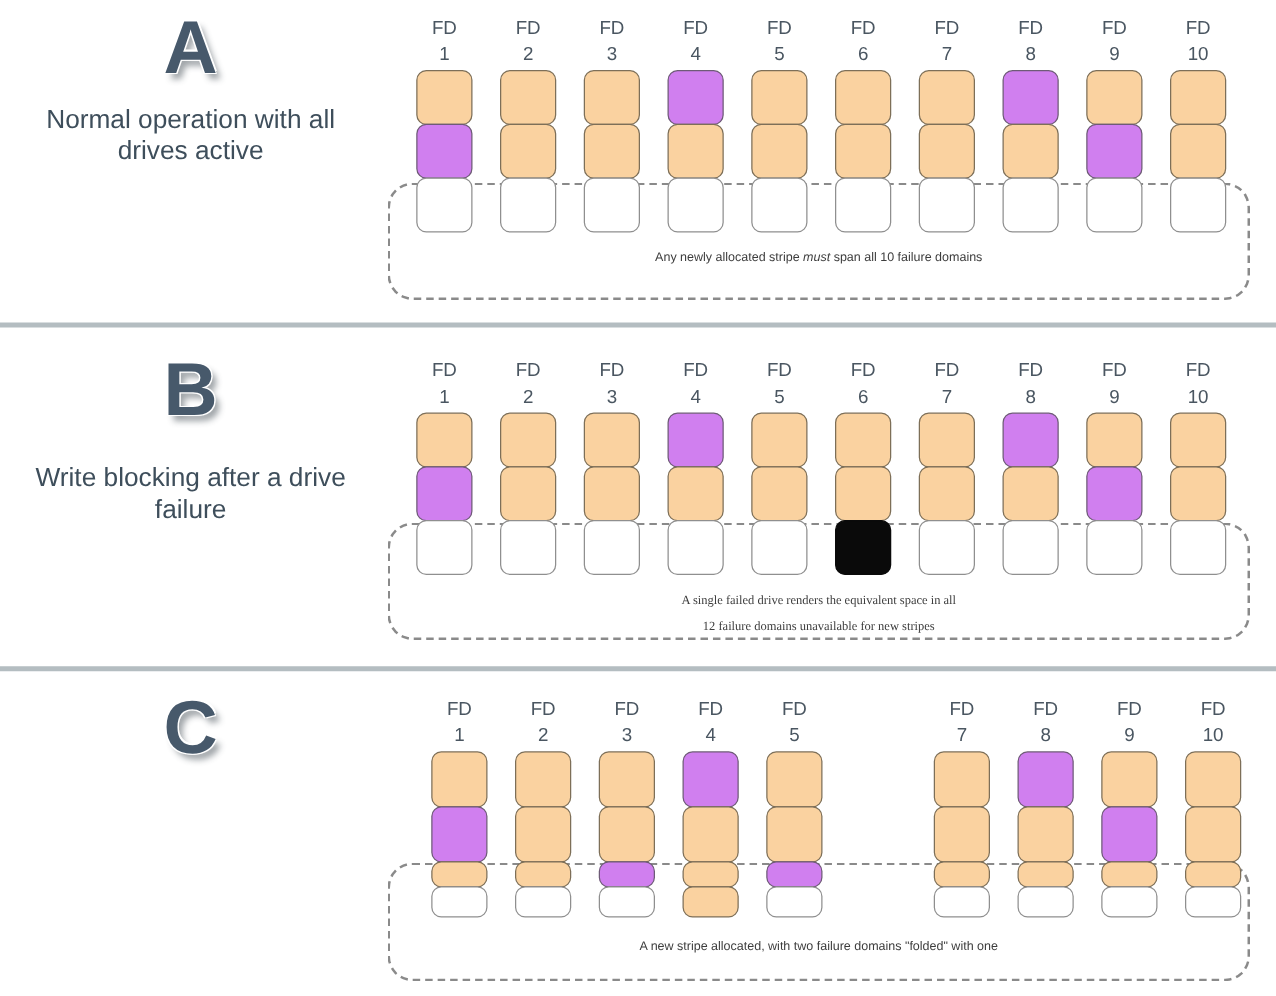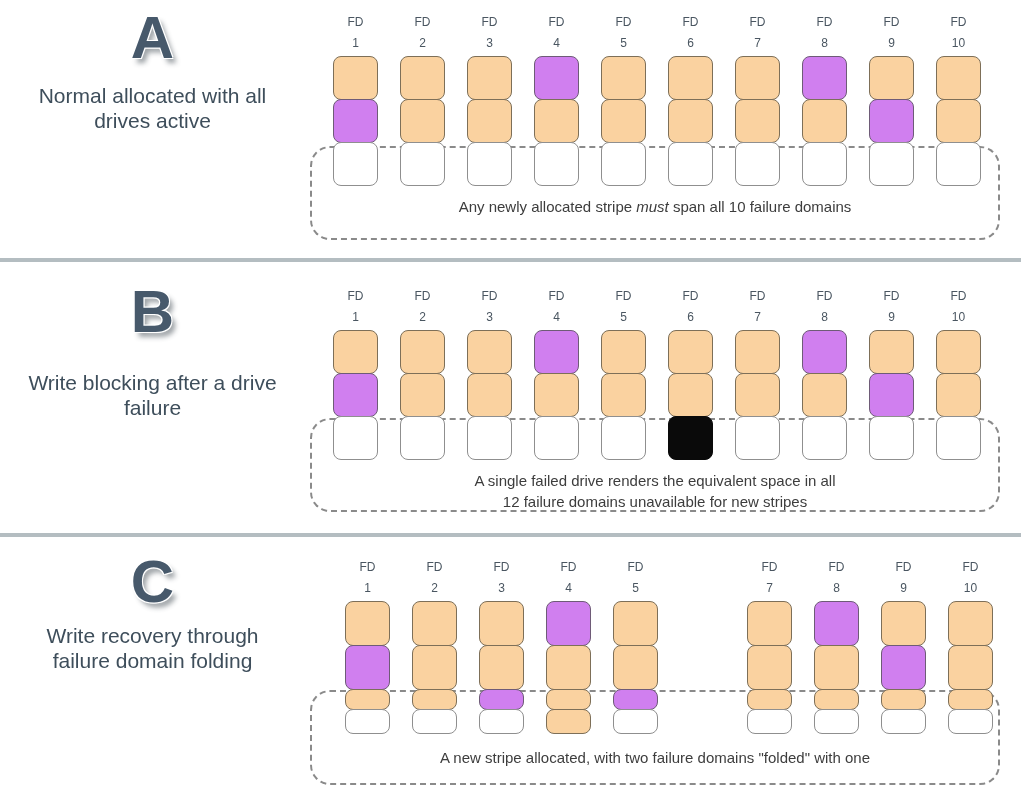--- a/index.html
+++ b/index.html
@@ -53,55 +53,55 @@
   .panel-c .dashed-box{top:153px;height:95px;}
 
   .columns{position:absolute;left:0;top:0;width:100%;height:100%;z-index:1;}
   .column{position:absolute;width:45px;}
   .panel-a .column{top:12px;}
   .panel-b .column{top:24px;}
   .panel-c .column{top:20px;}
 
   .fd-label{
     height:45px;text-align:center;
-    font-size:12px;line-height:21px;color:#4a5661;
+    font-size:15px;line-height:21px;color:#4a5661;
   }
   .block{
     width:45px;box-sizing:border-box;
     border:1px solid #6e6e6e;border-radius:8px;
     margin-top:-1px;
   }
   .c-orange{background:var(--orange,#fad2a0);border-color:#7d6f58;}
   .c-purple{background:var(--purple,#d07fef);border-color:#6e5b77;}
   .c-white{background:#ffffff;border-color:#8f8f8f;}
   .c-black{background:var(--black,#0a0a0a);border-color:#0a0a0a;}
   .panel-a .s-full,.panel-b .s-full{height:44px;}
   .panel-c .s-full{height:45px;}
   .panel-c .s-half{height:21px;}
   .panel-c .s-bottom{height:25px;}
 
   .caption{
     position:absolute;left:310px;width:690px;
-    text-align:center;font-size:15px;line-height:21px;color:#3d3d3d;
+    text-align:center;font-size:10px;line-height:21px;color:#3d3d3d;
     z-index:2;
   }
   .panel-a .caption{top:196px;}
-  .panel-b .caption{top:208px;}
+  .panel-b .caption{top:208px;font-family:Liberation Serif, serif;}
   .panel-c .caption{top:210px;}
   .caption em{font-style:italic;}
 </style>
 </head>
 <body>
 
 <div id="page">
 
   <div class="panel panel-a">
     <div class="panel-left">
       <div class="letter">A</div>
-      <div class="title">Normal allocated with all
+      <div class="title">Normal operation with all
 drives active</div>
     </div>
     <div class="dashed-box"></div>
     <div class="columns">
         <div class="column" style="left: 333px;">
           <div class="fd-label">FD<br>1</div>
           <div class="block c-orange s-full"></div>
           <div class="block c-purple s-full"></div>
           <div class="block c-white s-full"></div>
         </div>
@@ -235,22 +235,20 @@
         </div>
       </div>
     <div class="caption"><span>A single failed drive renders the equivalent space in all</span><br><span>12 failure domains unavailable for new stripes</span></div>
   </div>
 
   <div class="separator sep-2"></div>
 
   <div class="panel panel-c">
     <div class="panel-left">
       <div class="letter">C</div>
-      <div class="title">Write recovery through
-failure domain folding</div>
     </div>
     <div class="dashed-box"></div>
     <div class="columns">
         <div class="column" style="left: 345px;">
           <div class="fd-label">FD<br>1</div>
           <div class="block c-orange s-full"></div>
           <div class="block c-purple s-full"></div>
           <div class="block c-orange s-half"></div>
           <div class="block c-white s-bottom"></div>
         </div>

